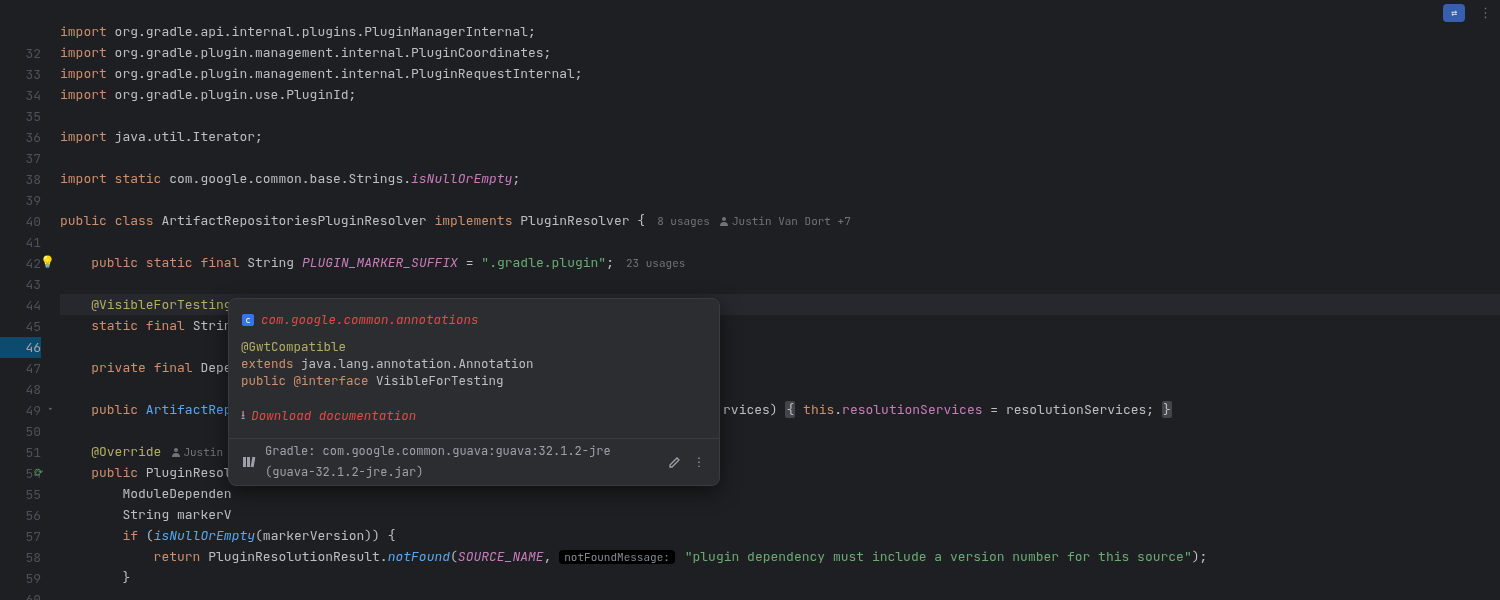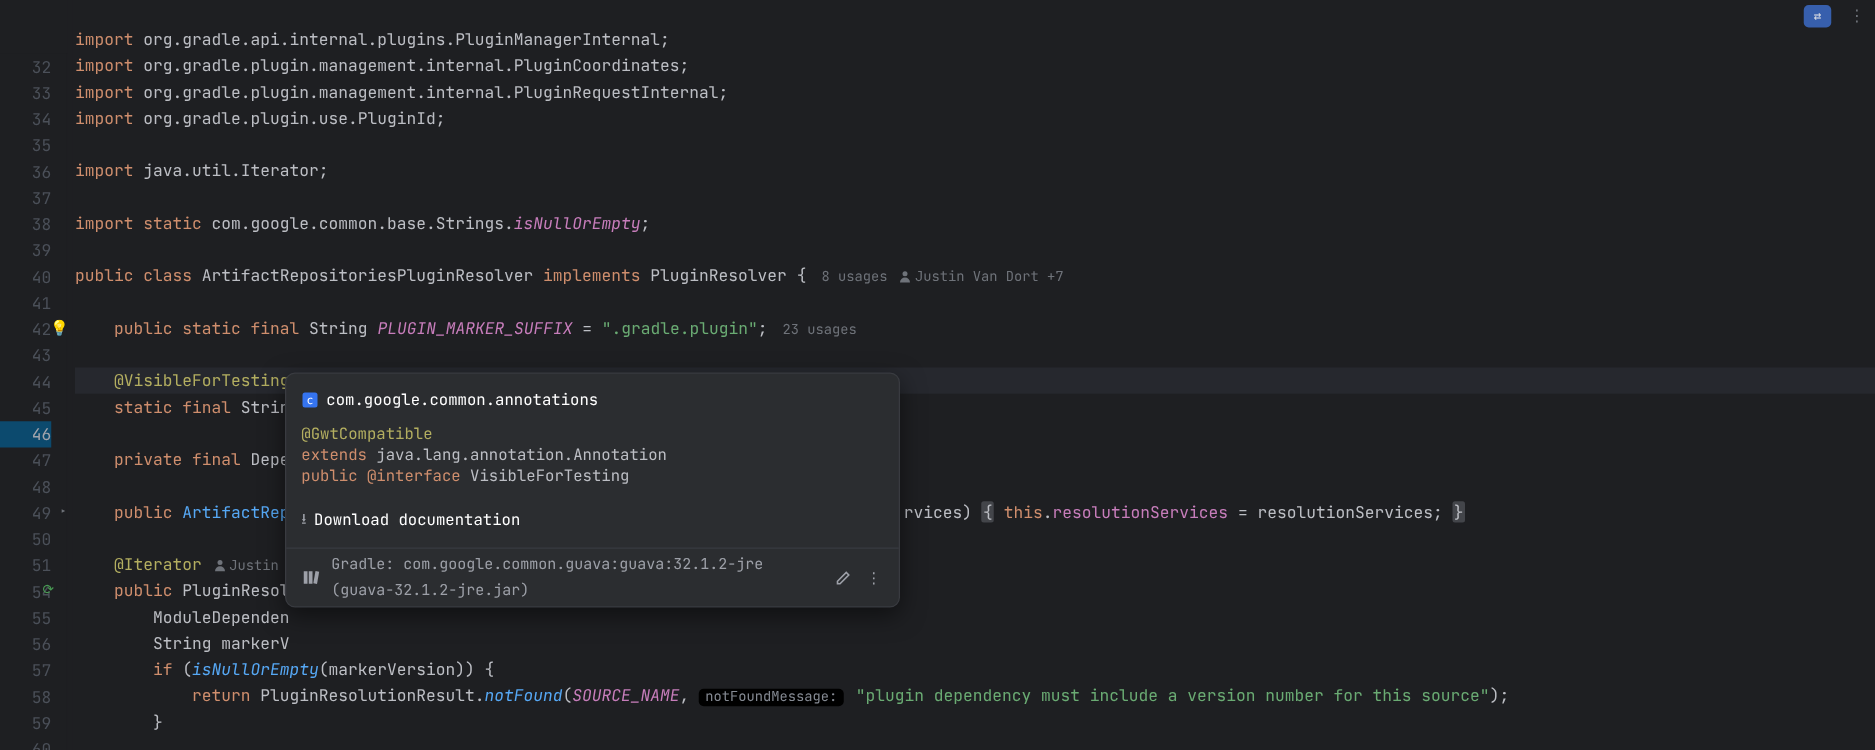--- a/index.html
+++ b/index.html
@@ -109,21 +109,21 @@
     left: 228px;
     width: 492px;
     background: #2b2d30;
     border: 1px solid #393b40;
     border-radius: 8px;
     box-shadow: 0 6px 20px rgba(0,0,0,0.5);
     font-size: 12.5px;
     z-index: 10;
   }
   .popup-body { padding: 10px 12px 8px 12px; }
-  .popup-link { color: #ffffff; }
+  .popup-link { color: #ef4444; font-style: italic; }
   .popup-pkg {
     display: flex; align-items: center; gap: 6px; margin-bottom: 8px;
   }
   .popup-pkg-icon {
     width: 14px; height: 14px;
     display: inline-flex; align-items: center; justify-content: center;
   }
   .popup-sig { line-height: 17px; margin-bottom: 10px; }
   .popup-dl {
     display: flex; align-items: center; gap: 6px;
@@ -216,21 +216,21 @@
     <div class="line"> </div>
     <div class="line" style="position:relative;"><span class="bulb">💡</span>    <span class="kw">public</span> <span class="kw">static</span> <span class="kw">final</span> <span>String</span> <span class="field-italic">PLUGIN_MARKER_SUFFIX</span><span> = </span><span class="str">".gradle.plugin"</span><span>;</span><span class="usages">23 usages</span></div>
     <div class="line"> </div>
     <div class="line hl">    <span class="annot">@VisibleForTesting</span><span class="usages">2 usages</span></div>
     <div class="line">    <span class="kw">static</span> <span class="kw">final</span> <span>Strin</span></div>
     <div class="line"> </div>
     <div class="line">    <span class="kw">private</span> <span class="kw">final</span> <span>Depe</span></div>
     <div class="line"> </div>
     <div class="line" style="position:relative;"><span class="fold-arrow">▸</span>    <span class="kw">public</span> <span class="method">ArtifactRep</span>                                                               <span>rvices) </span><span class="brace-match">{</span><span> </span><span class="kw">this</span><span>.</span><span class="field-italic" style="font-style:normal;color:#c77dbb">resolutionServices</span><span> = resolutionServices; </span><span class="brace-match">}</span></div>
     <div class="line"> </div>
-    <div class="line">    <span class="annot">@Iterator</span><span class="author"><span class="person-icon"></span><span>Justin V</span></span></div>
+    <div class="line">    <span class="annot">@Override</span><span class="author"><span class="person-icon"></span><span>Justin V</span></span></div>
     <div class="line" style="position:relative;"><span class="gutter-icon" style="left:-26px;">⟳</span>    <span class="kw">public</span> <span>PluginResol</span></div>
     <div class="line">        <span>ModuleDependen</span></div>
     <div class="line">        <span>String markerV</span></div>
     <div class="line">        <span class="kw">if</span><span> (</span><span class="method-italic">isNullOrEmpty</span><span>(markerVersion)) {</span></div>
     <div class="line">            <span class="kw">return</span><span> PluginResolutionResult.</span><span class="method-italic">notFound</span><span>(</span><span class="field-italic">SOURCE_NAME</span><span>, </span><span class="param-hint">notFoundMessage:</span> <span class="str">"plugin dependency must include a version number for this source"</span><span>);</span></div>
     <div class="line">        <span>}</span></div>
     <div class="line"> </div>
   </div>
 </div>
 

